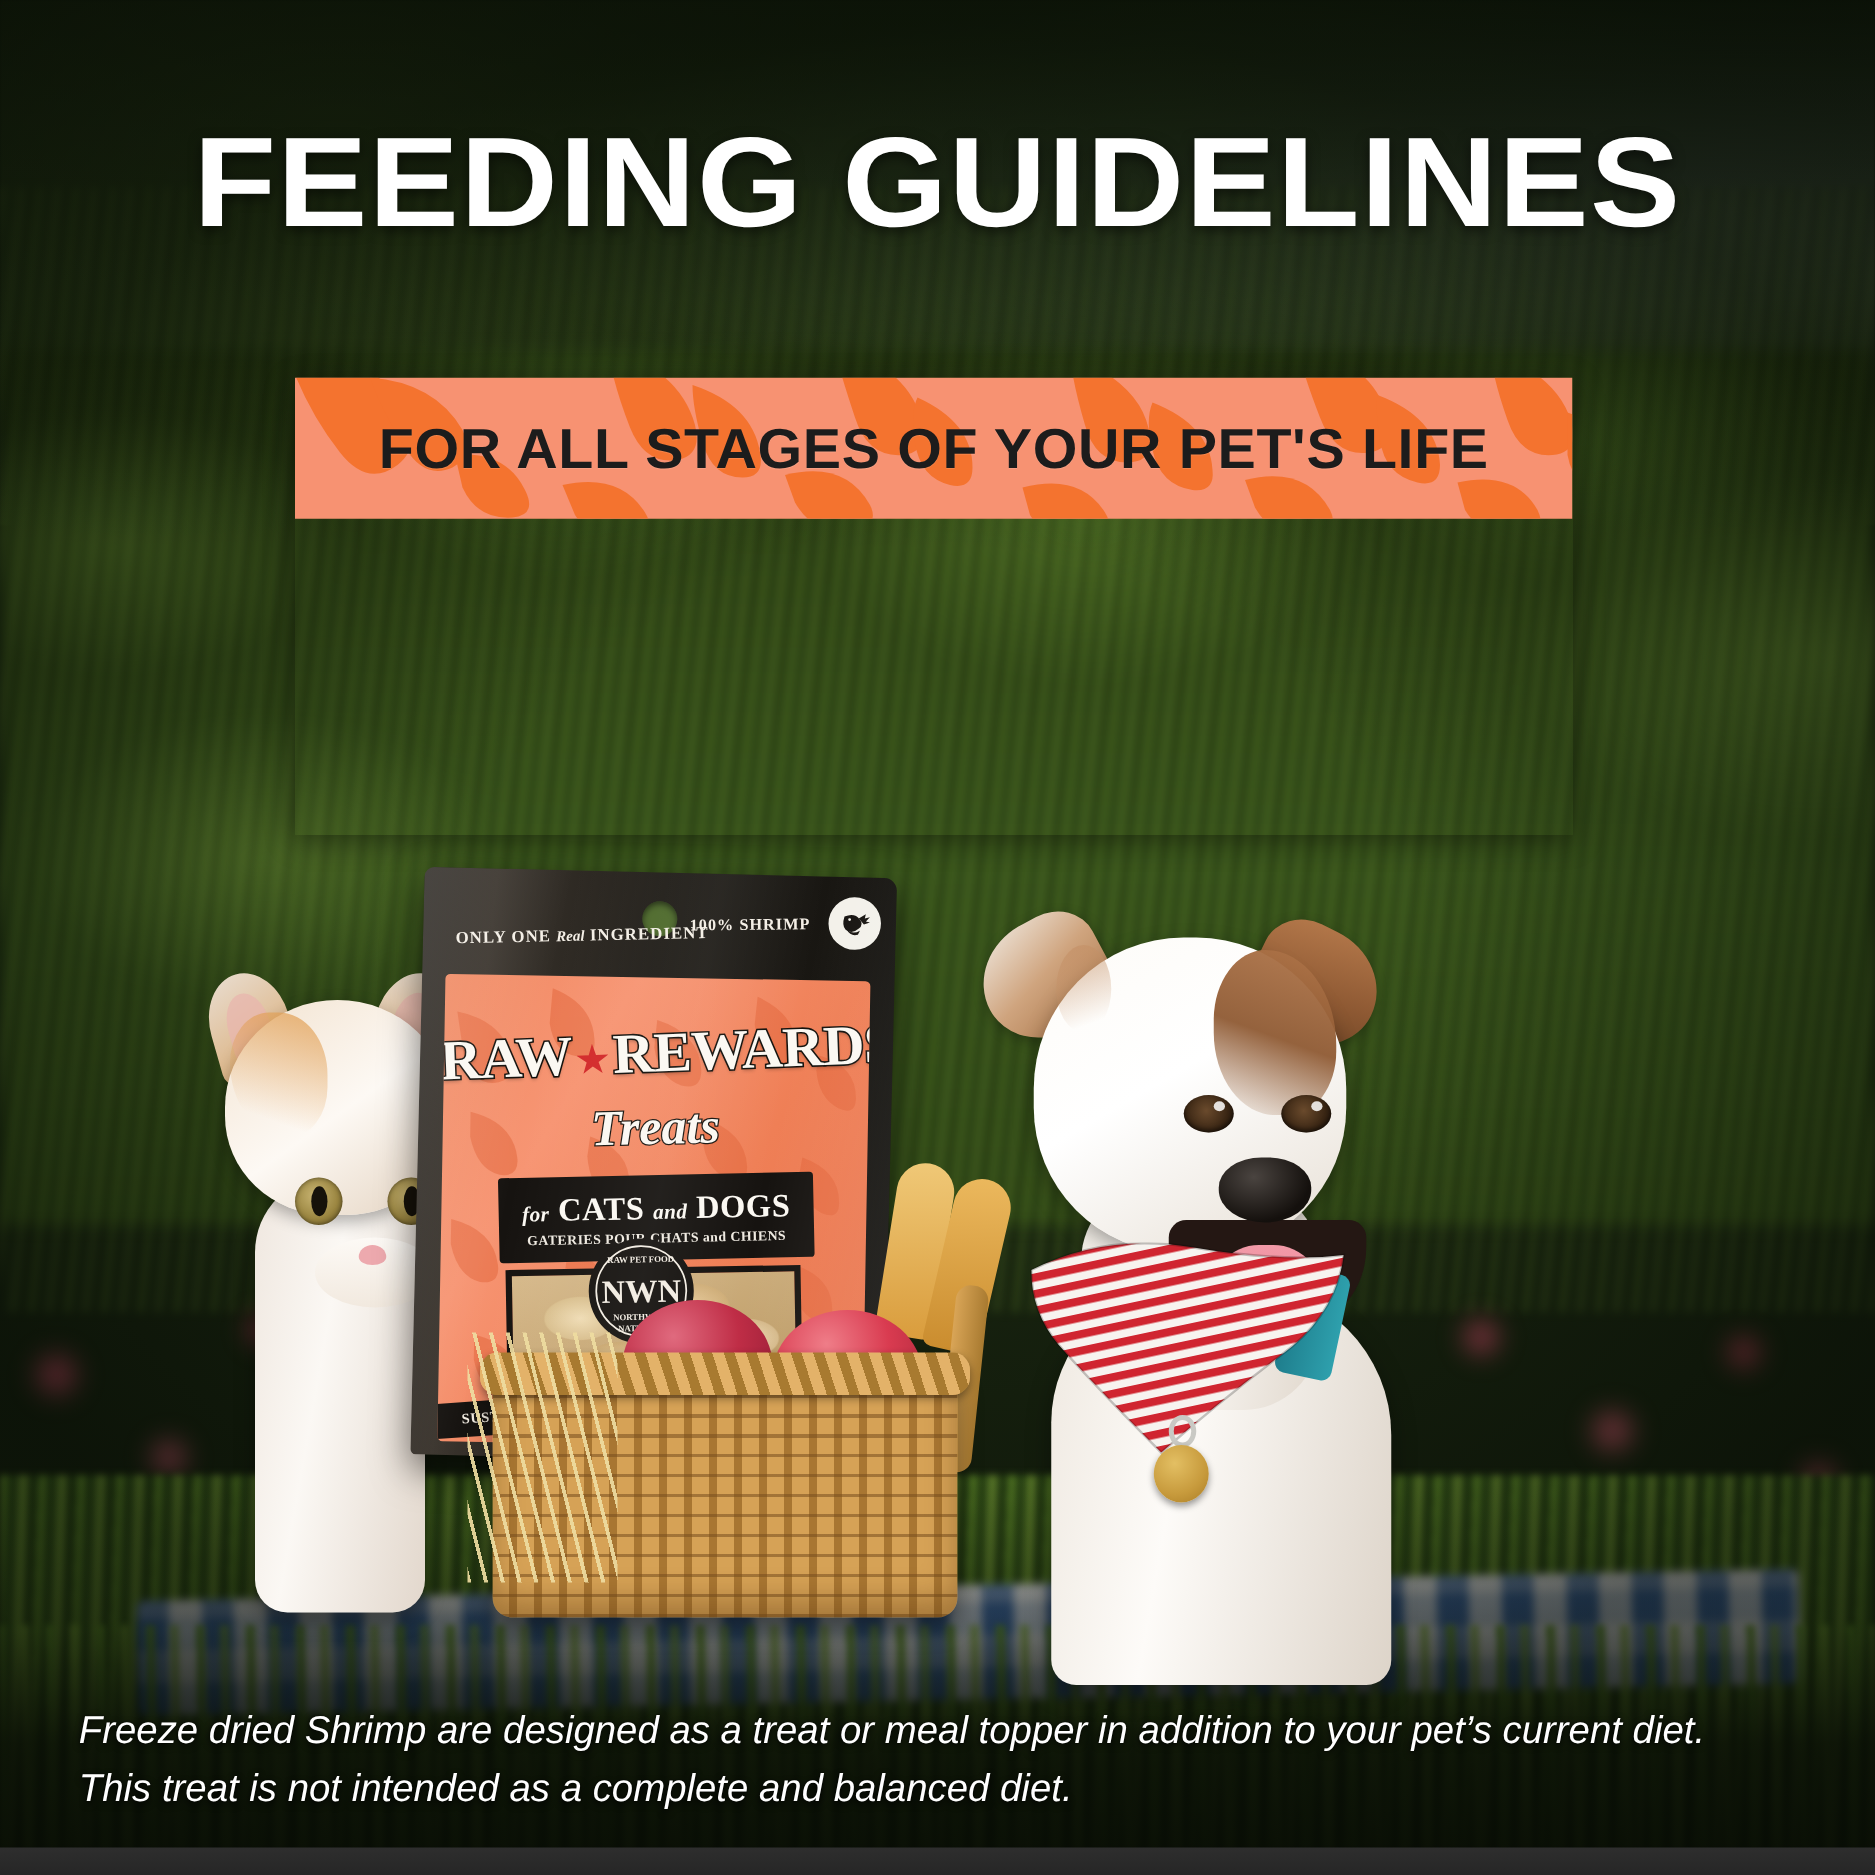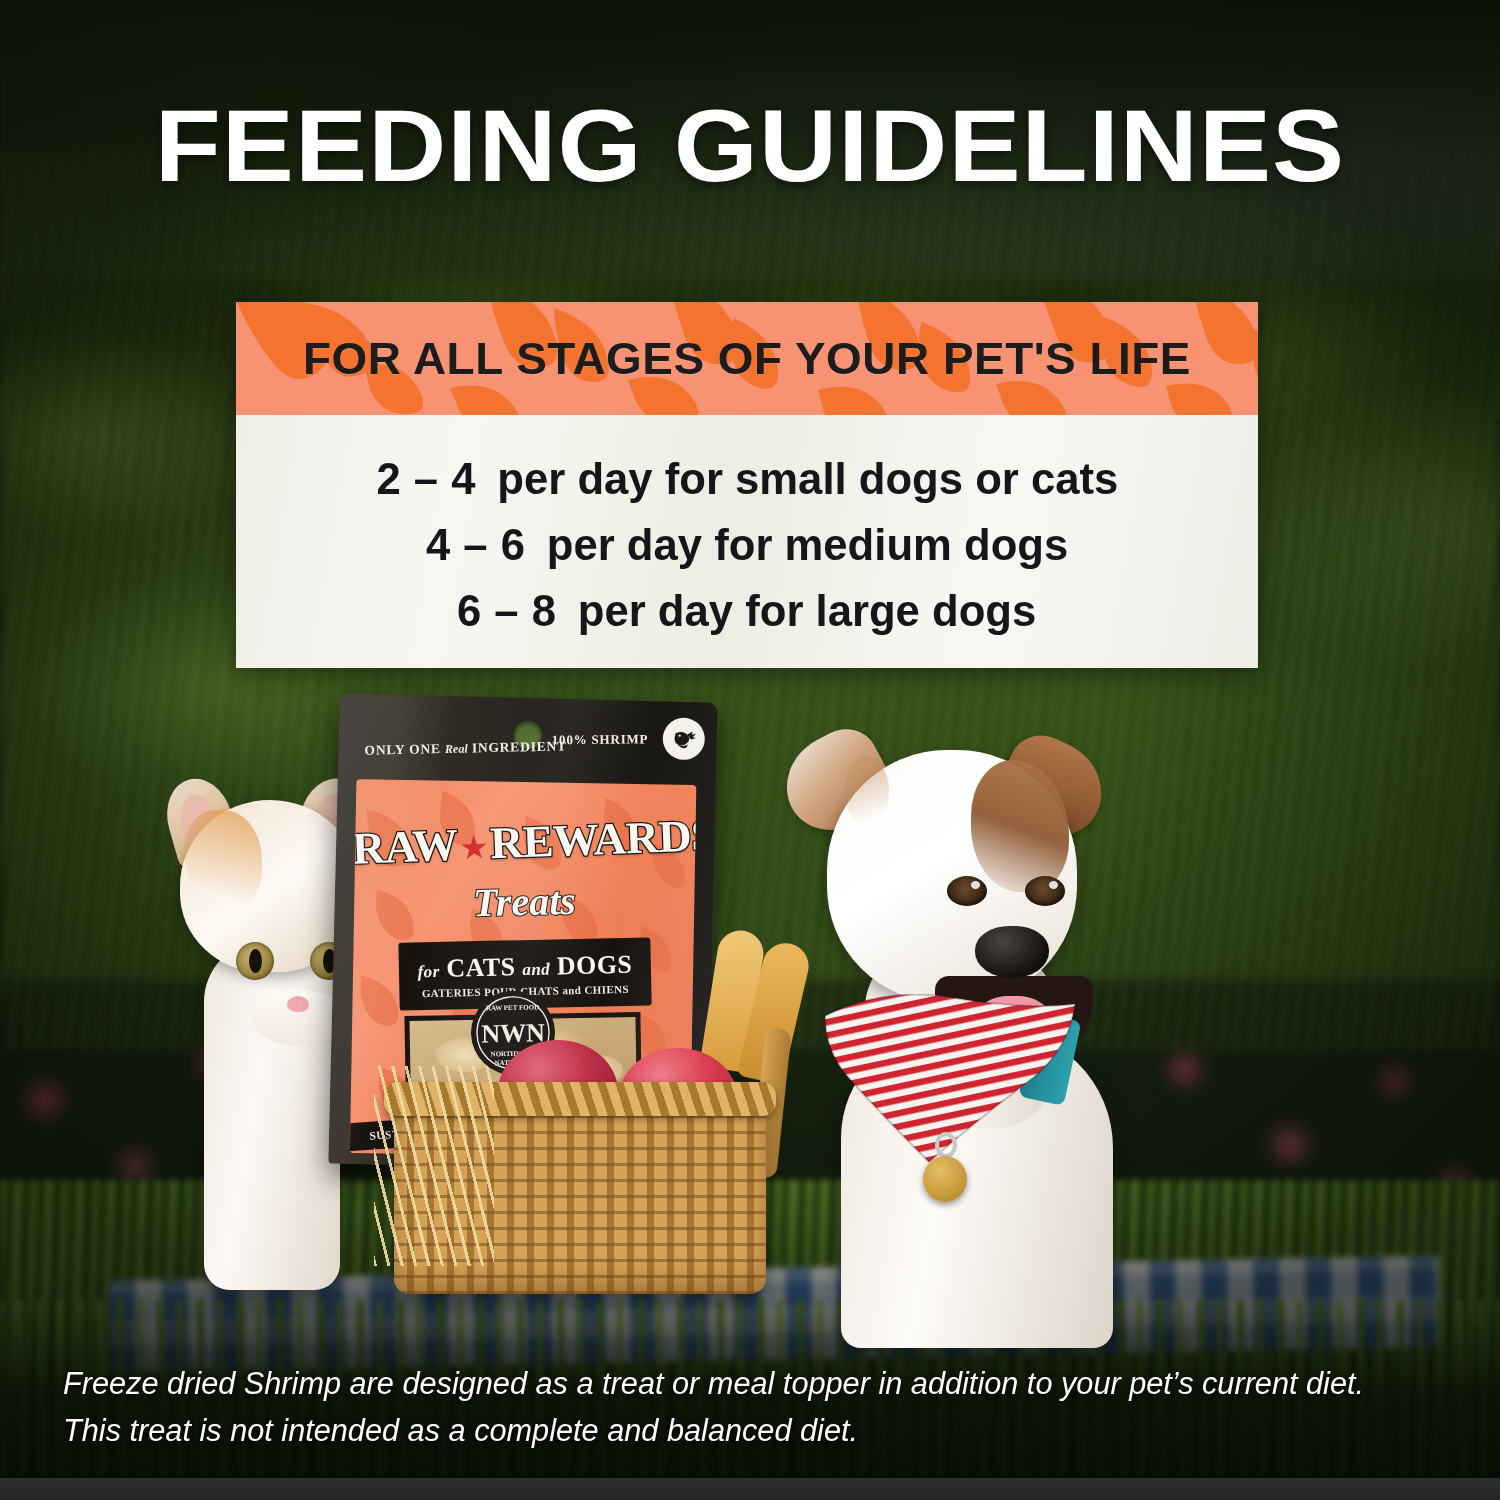--- a/index.html
+++ b/index.html
@@ -609,34 +609,20 @@
             <path d="M760,82 q48,-12 68,24 q8,16 -12,20 q-32,6 -48,-22z"></path>
             <path d="M956,-22 q58,22 66,62 q4,20 -16,22 q-26,2 -36,-28 q-12,-34 -14,-56z"></path>
             <path d="M1018,28 q44,16 44,50 q0,18 -16,14 q-24,-6 -28,-30z"></path>
             <path d="M930,84 q46,-10 64,22 q8,16 -10,20 q-32,6 -48,-20z"></path>
           </g>
         </svg>
       </div>
       <div class="panel-header-text">FOR ALL STAGES OF YOUR PET'S LIFE</div>
     </div>
 
-    <div class="panel-body">
-      <div class="feed-line">
-        <span class="feed-range">2 – 4</span>
-        <span class="feed-text">per day for small dogs or cats</span>
-      </div>
-      <div class="feed-line">
-        <span class="feed-range">4 – 6</span>
-        <span class="feed-text">per day for medium dogs</span>
-      </div>
-      <div class="feed-line">
-        <span class="feed-range">6 – 8</span>
-        <span class="feed-text">per day for large dogs</span>
-      </div>
-    </div>
   </div>
 
   <div class="scene">
 
     <div class="cat">
       <div class="cat-body"></div>
       <div class="cat-ear l"></div>
       <div class="cat-ear r"></div>
       <div class="cat-head cat-head-r">
         <div class="cat-muzzle"></div>

